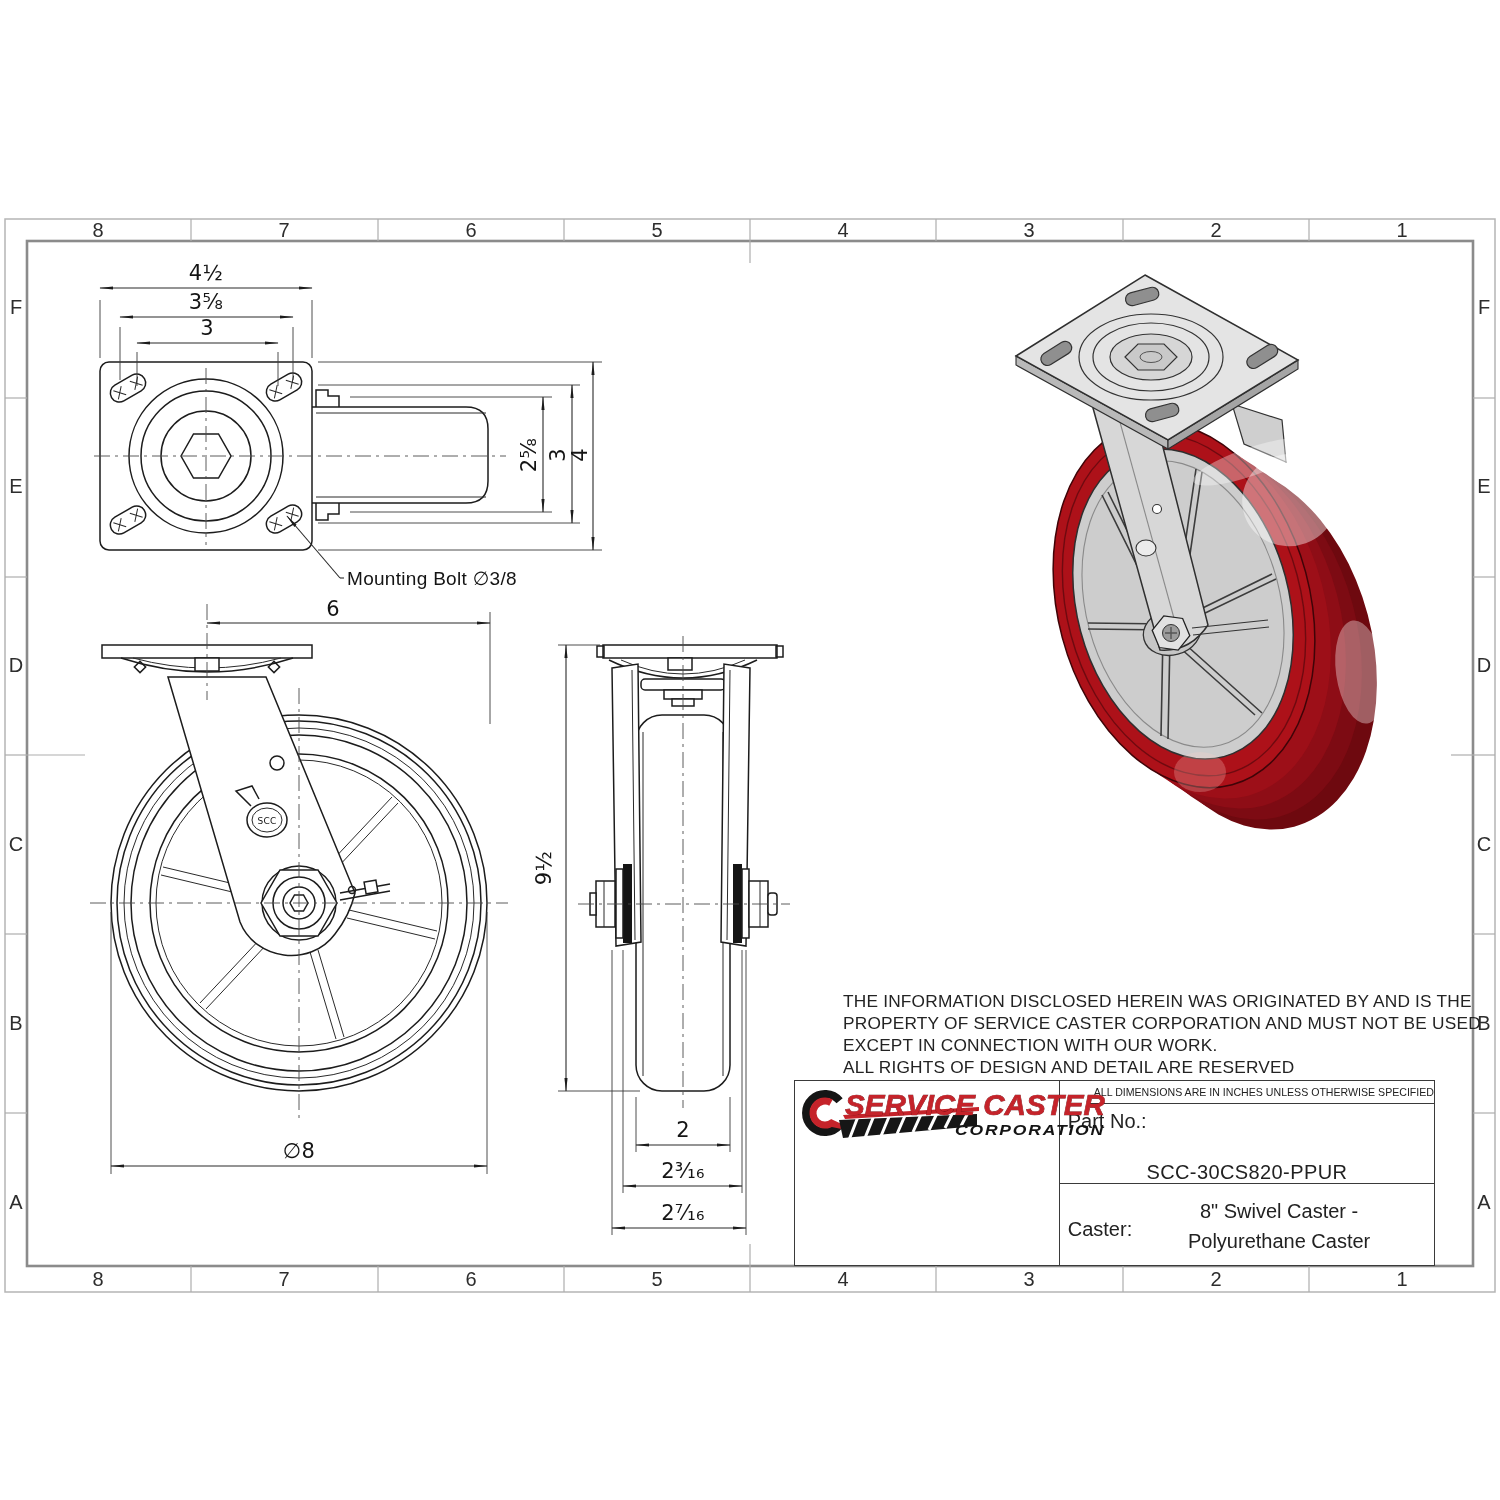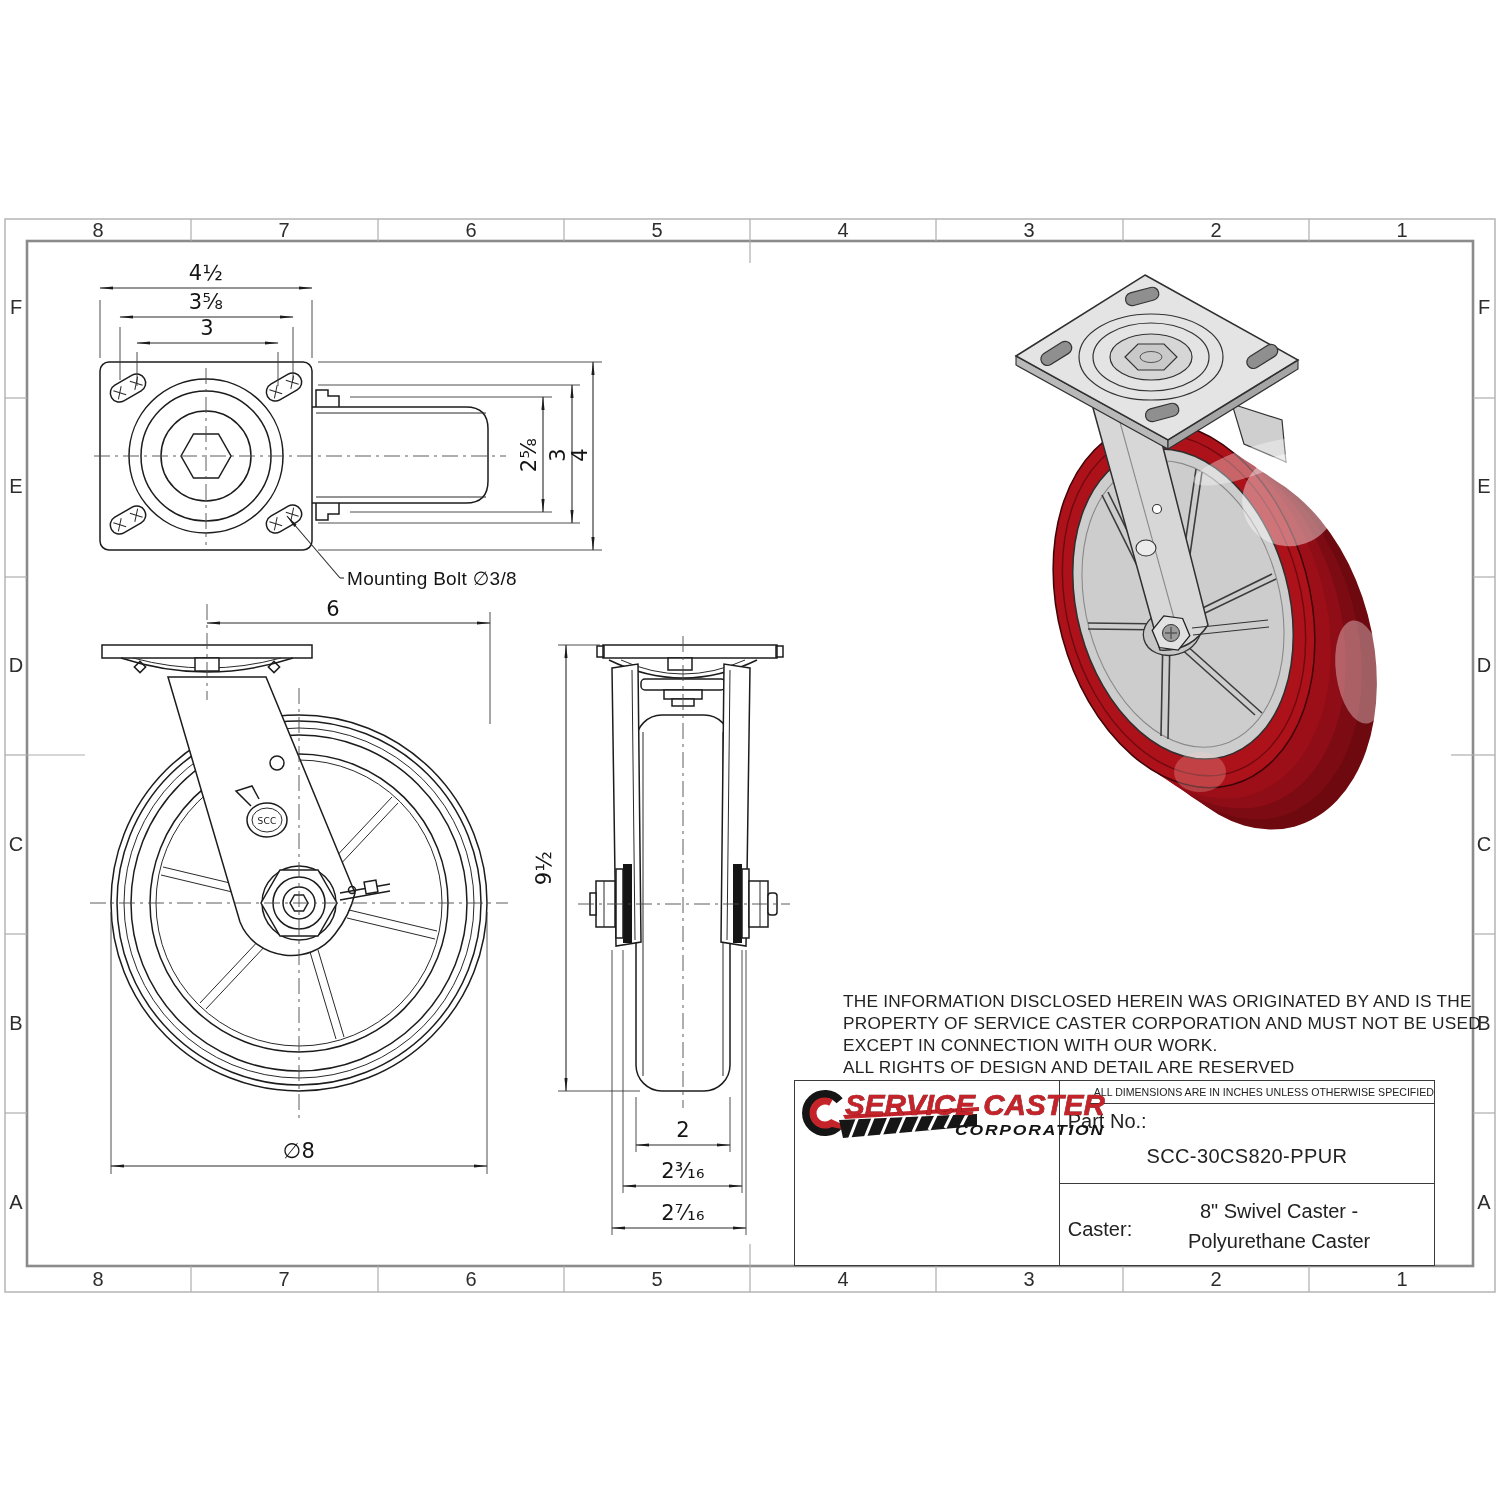--- a/index.html
+++ b/index.html
@@ -27,21 +27,21 @@
   
   .tblock { position:absolute; left:794px; top:1080px; width:641px; height:186px;
             border:1.6px solid #3a3a3a; background:#fff; display:flex; box-sizing:border-box; }
   .tb-left { width:320px; border-right:1.6px solid #3a3a3a; position:relative; box-sizing:border-box; }
   .logo-svg { position:absolute; top:5px; left:4px; }
   .tb-right { flex:1; display:flex; flex-direction:column; box-sizing:border-box; }
   .tb-note { height:22px; border-bottom:1.6px solid #3a3a3a; font-size:10.6px; color:#222;
              display:flex; align-items:center; padding-left:5px; white-space:nowrap;margin-left:29px; }
   .tb-part { height:80px; border-bottom:1.6px solid #3a3a3a; padding:6px 8px 0 8px; box-sizing:border-box; }
   .tb-label { font-size:20px; color:#222;margin-top:22px; }
-  .tb-part-value { text-align:center; font-size:20px; margin-top:12px; letter-spacing:.4px; color:#222; }
+  .tb-part-value { text-align:center; font-size:20px; margin-top:28px; letter-spacing:.4px; color:#222; }
   .tb-title { flex:1; padding:12px 8px 0 8px; display:flex; }
   .tb-title-value { flex:1; text-align:center; font-size:20px; color:#222; line-height:1.5; }
 </style>
 </head>
 <body>
 
 <div class="page">
 
 <svg width="1500" height="1500" viewBox="0 0 1500 1500">
   <defs>

